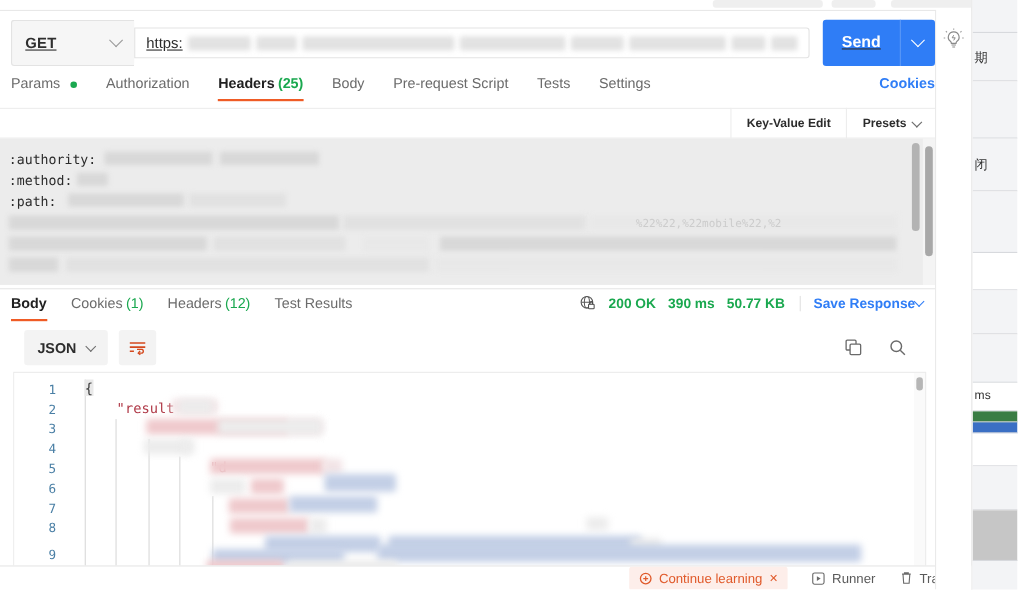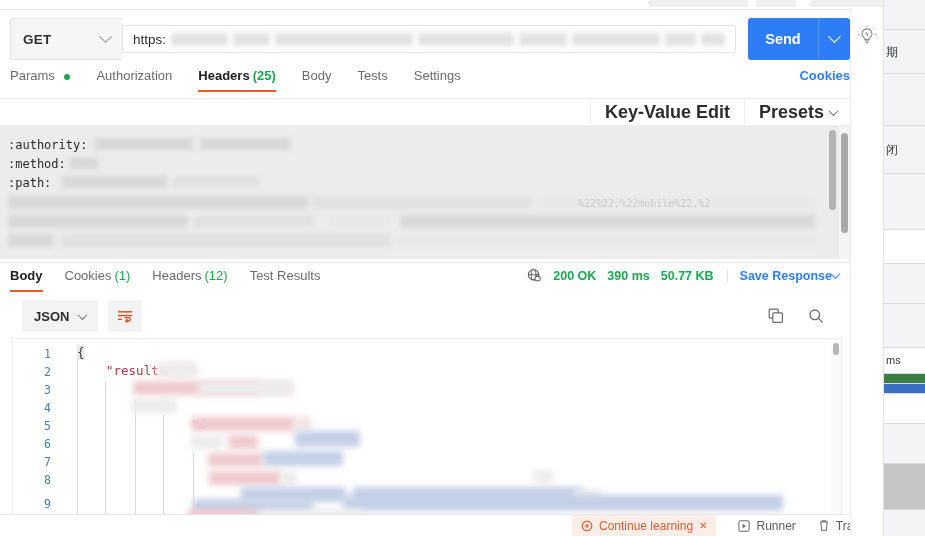--- a/index.html
+++ b/index.html
@@ -46,21 +46,21 @@
     background: #ffffff; border-bottom: 1px solid #e8e8e8;
   }
   .top-ghost {
     position: absolute; top: 0px; height: 7px; border-radius: 3px;
     background: #efefef;
   }
 
   
   #url-row {
     position: absolute; top: 18px; left: 10px; width: 840px; height: 42px;
-    display: flex; align-items: center; gap: 0;
+    display: flex; align-items: center; gap: 0; text-decoration: underline;
   }
   #method-select {
     width: 112px; height: 42px; background: #f6f6f6;
     border: 1px solid #e3e3e3; border-radius: 3px 0 0 3px;
     border-right: none;
     display: flex; align-items: center; justify-content: space-between;
     padding: 0 12px; cursor: pointer;
   }
   #method-select .m-label { font-size: 13.5px; font-weight: 700; color: #2f2f2f; letter-spacing: .2px; }
   .chev {
@@ -116,21 +116,21 @@
     margin-left: auto; font-size: 13px; font-weight: 700; color: #2f7df6; cursor: pointer;
   }
 
   
   #hdr-toolbar {
     position: absolute; top: 98px; left: 0; width: 851px; height: 28px;
     border-top: 1px solid #ededed; border-bottom: 1px solid #ededed;
     display: flex; align-items: center; justify-content: flex-end;
   }
   .hdr-tool-item {
-    font-size: 18px; font-weight: 700; color: #2c2c2c;
+    font-size: 11px; font-weight: 700; color: #2c2c2c;
     padding: 0 14px; height: 28px; display: flex; align-items: center;
     border-left: 1px solid #ededed; cursor: pointer; gap: 6px; text-align: right;
   }
   .chev-sm {
     width: 7px; height: 7px; border-right: 1.3px solid #6e6e6e; border-bottom: 1.3px solid #6e6e6e;
     transform: rotate(45deg) translate(-1px,-1px);
   }
 
   
   #hdr-panel {
@@ -354,20 +354,23 @@
       <span class="dot-green"></span>
     </div>
     <div class="rtab">
       <span>Authorization</span>
     </div>
     <div class="rtab active">
       <span>Headers</span><span class="cnt">(25)</span>
     </div>
     <div class="rtab">
       <span>Body</span>
+    </div>
+    <div class="rtab">
+      <span>Pre-request Script</span>
     </div>
     <div class="rtab">
       <span>Tests</span>
     </div>
     <div class="rtab">
       <span>Settings</span>
     </div>
     <div id="cookies-link">Cookies</div>
   </div>
 

